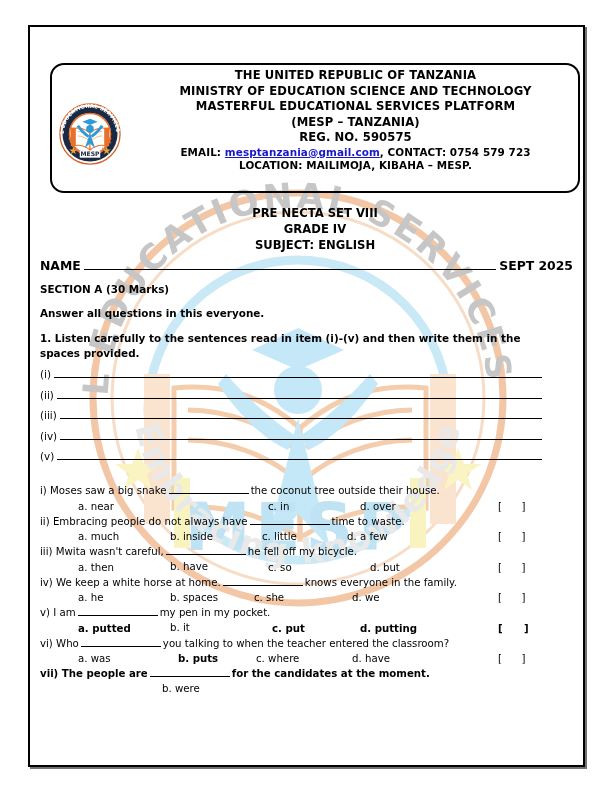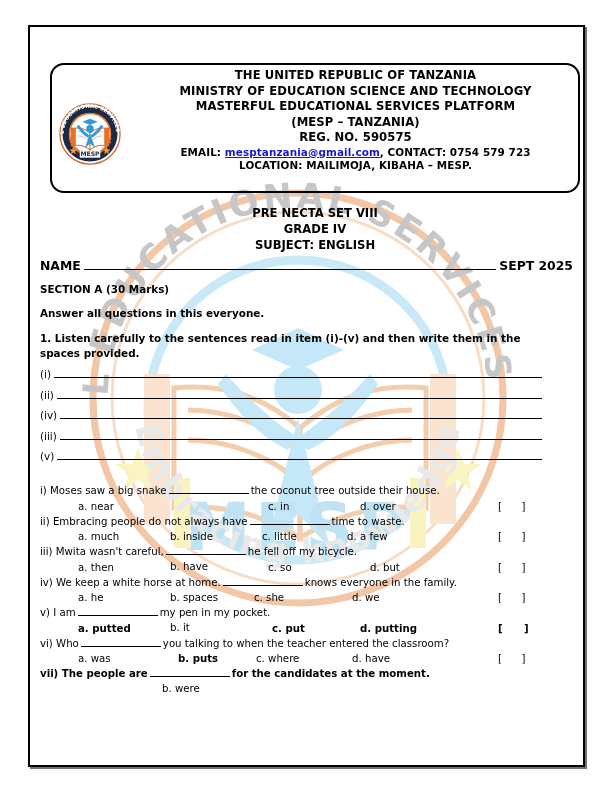--- a/index.html
+++ b/index.html
@@ -353,25 +353,25 @@
 
     <div class="blank-row">
       <span class="blank-label">(i)</span>
       <span class="blank-rule"></span>
     </div>
     <div class="blank-row">
       <span class="blank-label">(ii)</span>
       <span class="blank-rule"></span>
     </div>
     <div class="blank-row">
+      <span class="blank-label">(iii)</span>
+      <span class="blank-rule"></span>
+    </div>
+    <div class="blank-row">
       <span class="blank-label">(iv)</span>
-      <span class="blank-rule"></span>
-    </div>
-    <div class="blank-row">
-      <span class="blank-label">(iii)</span>
       <span class="blank-rule"></span>
     </div>
     <div class="blank-row">
       <span class="blank-label">(v)</span>
       <span class="blank-rule"></span>
     </div>
   </div>
 
   <div class="mcq-wrap">
 

